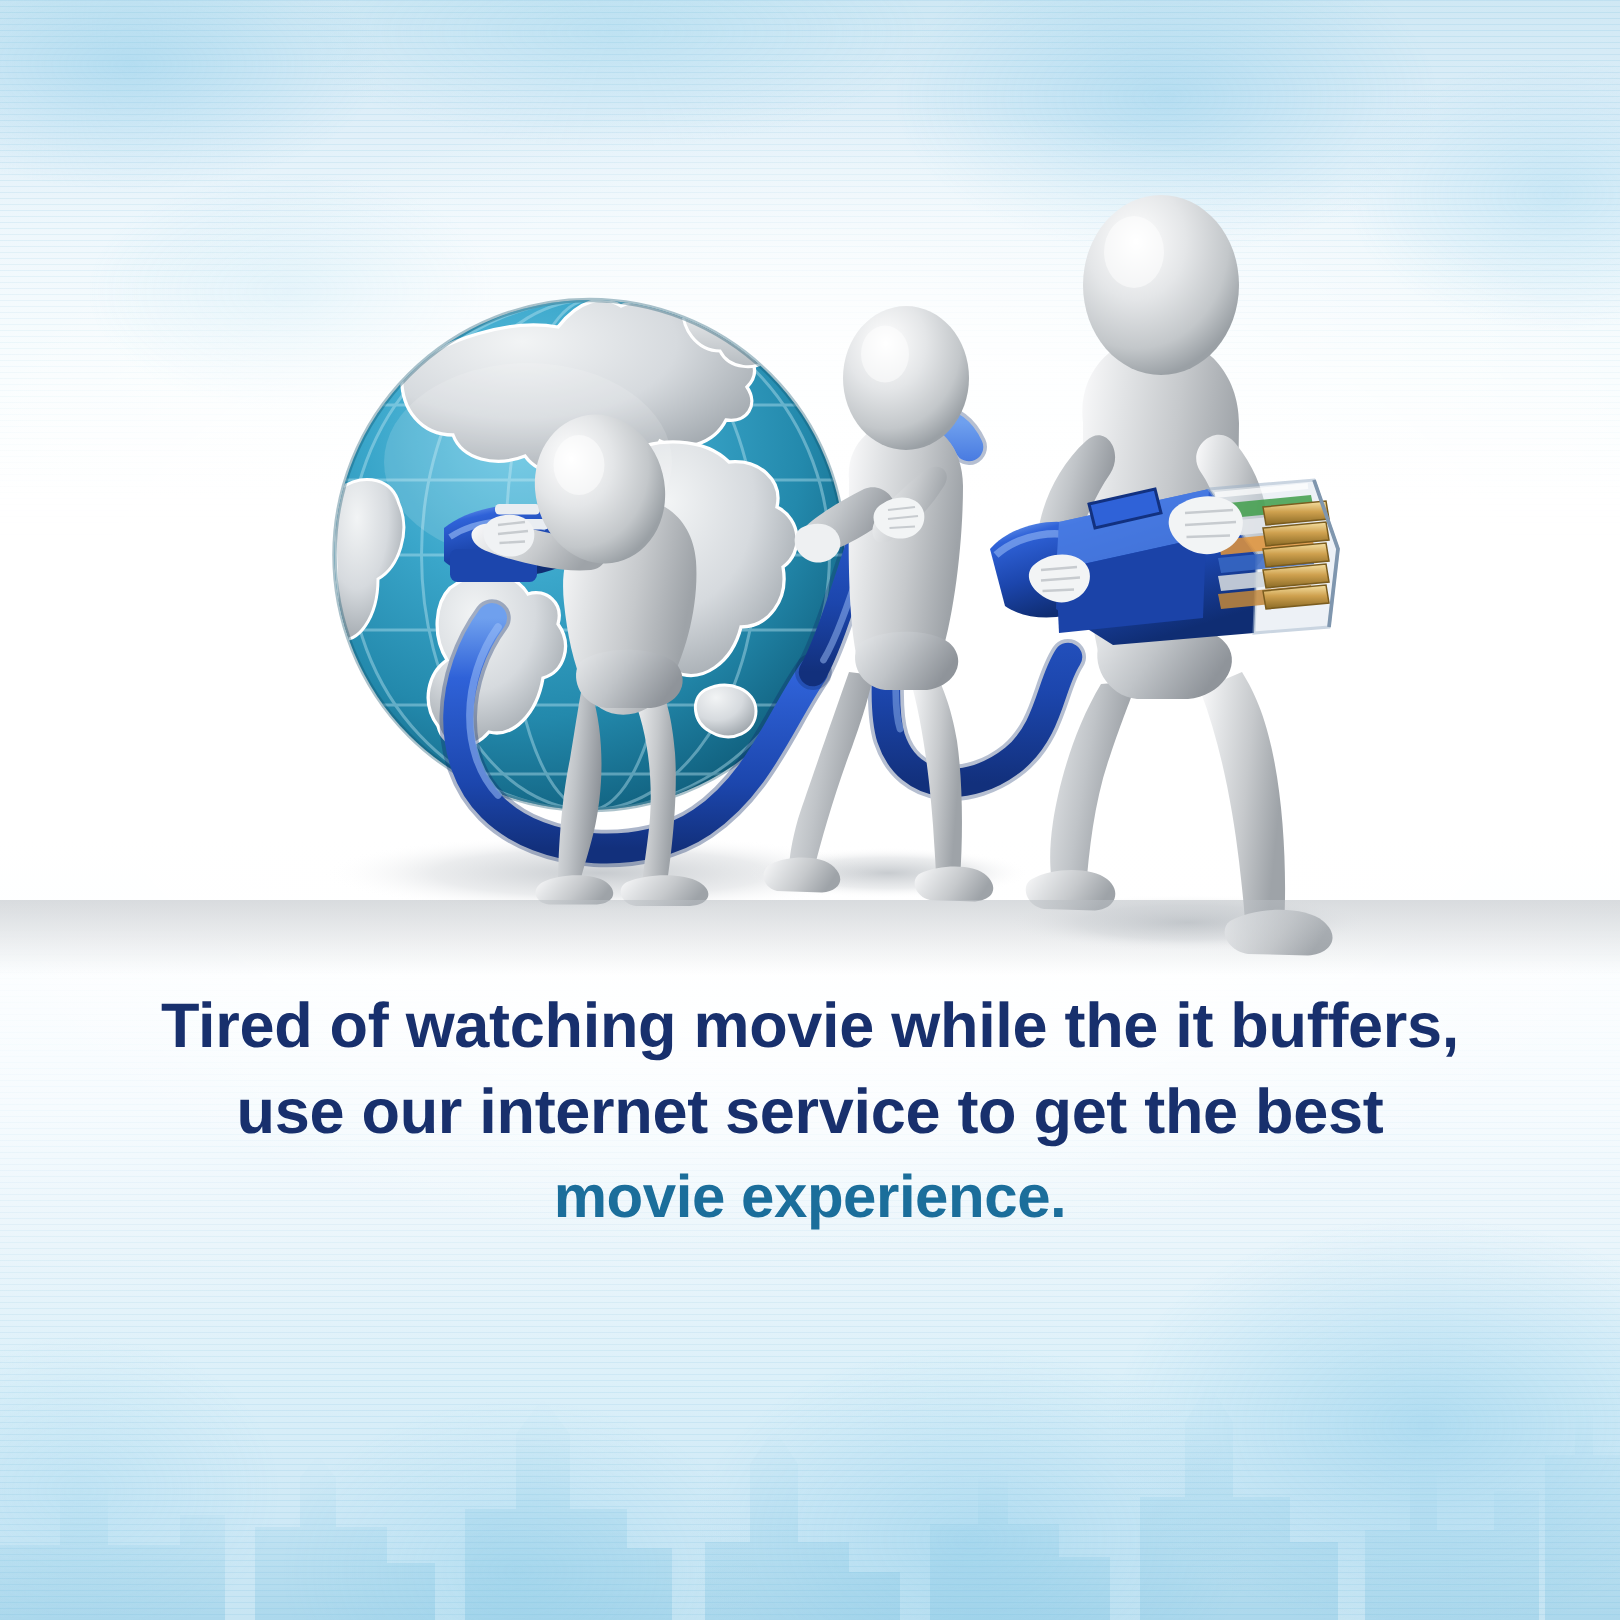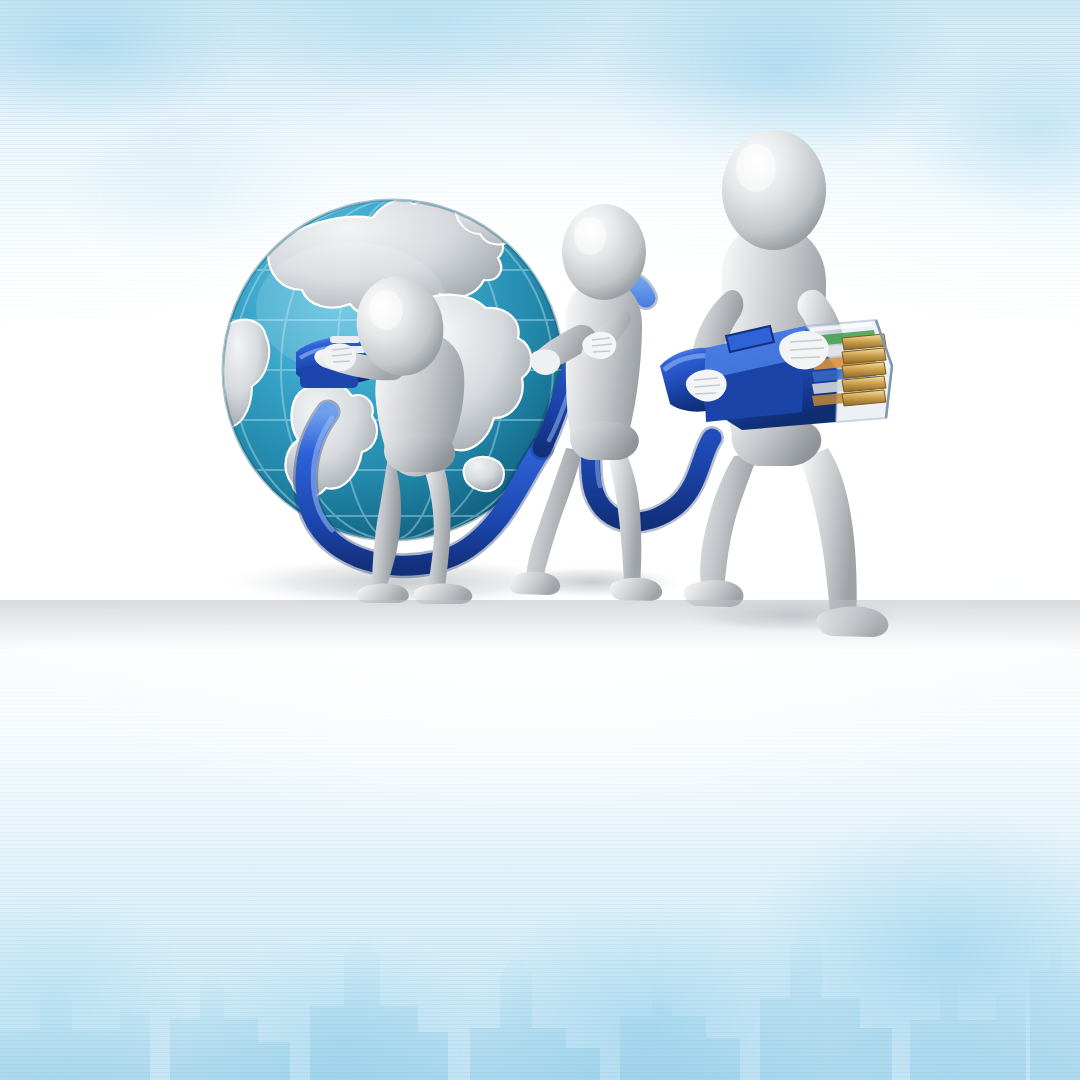--- a/index.html
+++ b/index.html
@@ -408,14 +408,19 @@
       </g>
 
       <ellipse cx="774" cy="60" rx="52" ry="60" fill="url(#gHead)"></ellipse>
       <ellipse cx="756" cy="38" rx="20" ry="24" fill="#ffffff" opacity=".5"></ellipse>
     </g>
 
     <rect x="0" y="470" width="1080" height="50" fill="url(#gShadowFloor)"></rect>
   </svg>
   </div>
 
+  <div class="caption">
+    <span class="cap-line l1">Tired of watching movie while the it buffers,</span>
+    <span class="cap-line l2">use our internet service to get the best</span>
+    <span class="cap-accent">movie experience.</span>
+  </div>
 
 </div>
 
 </body></html>

